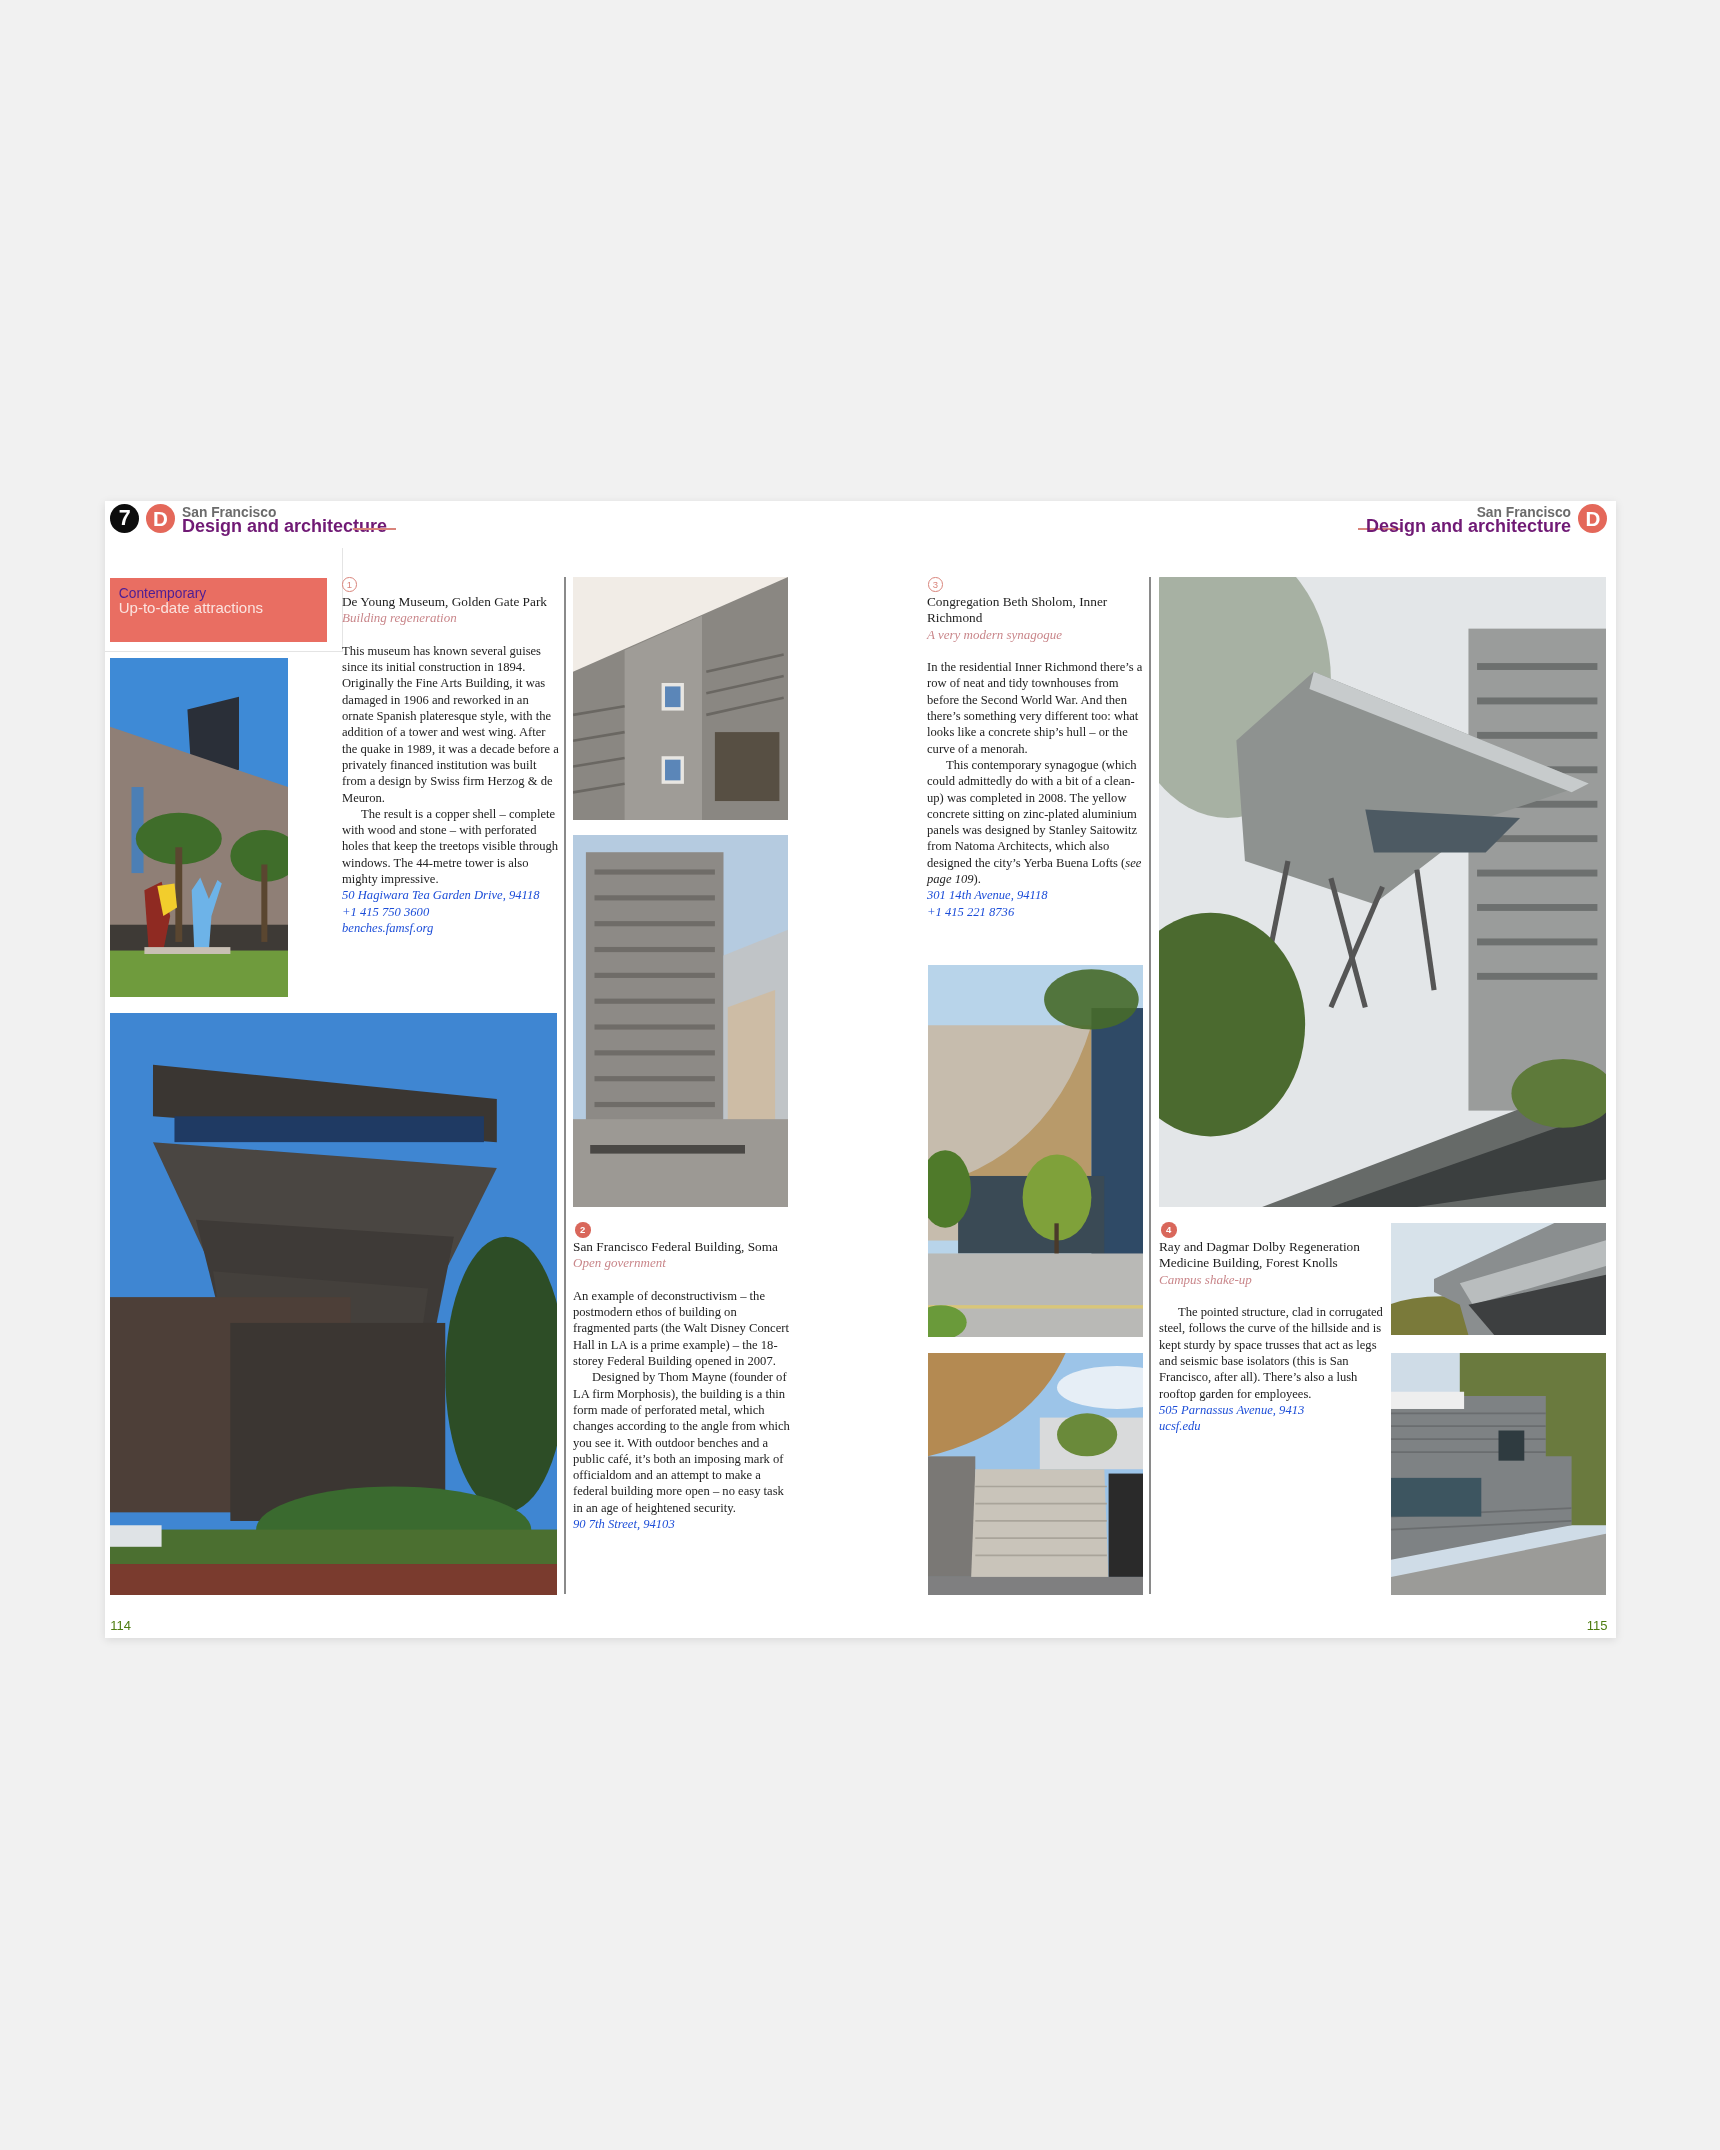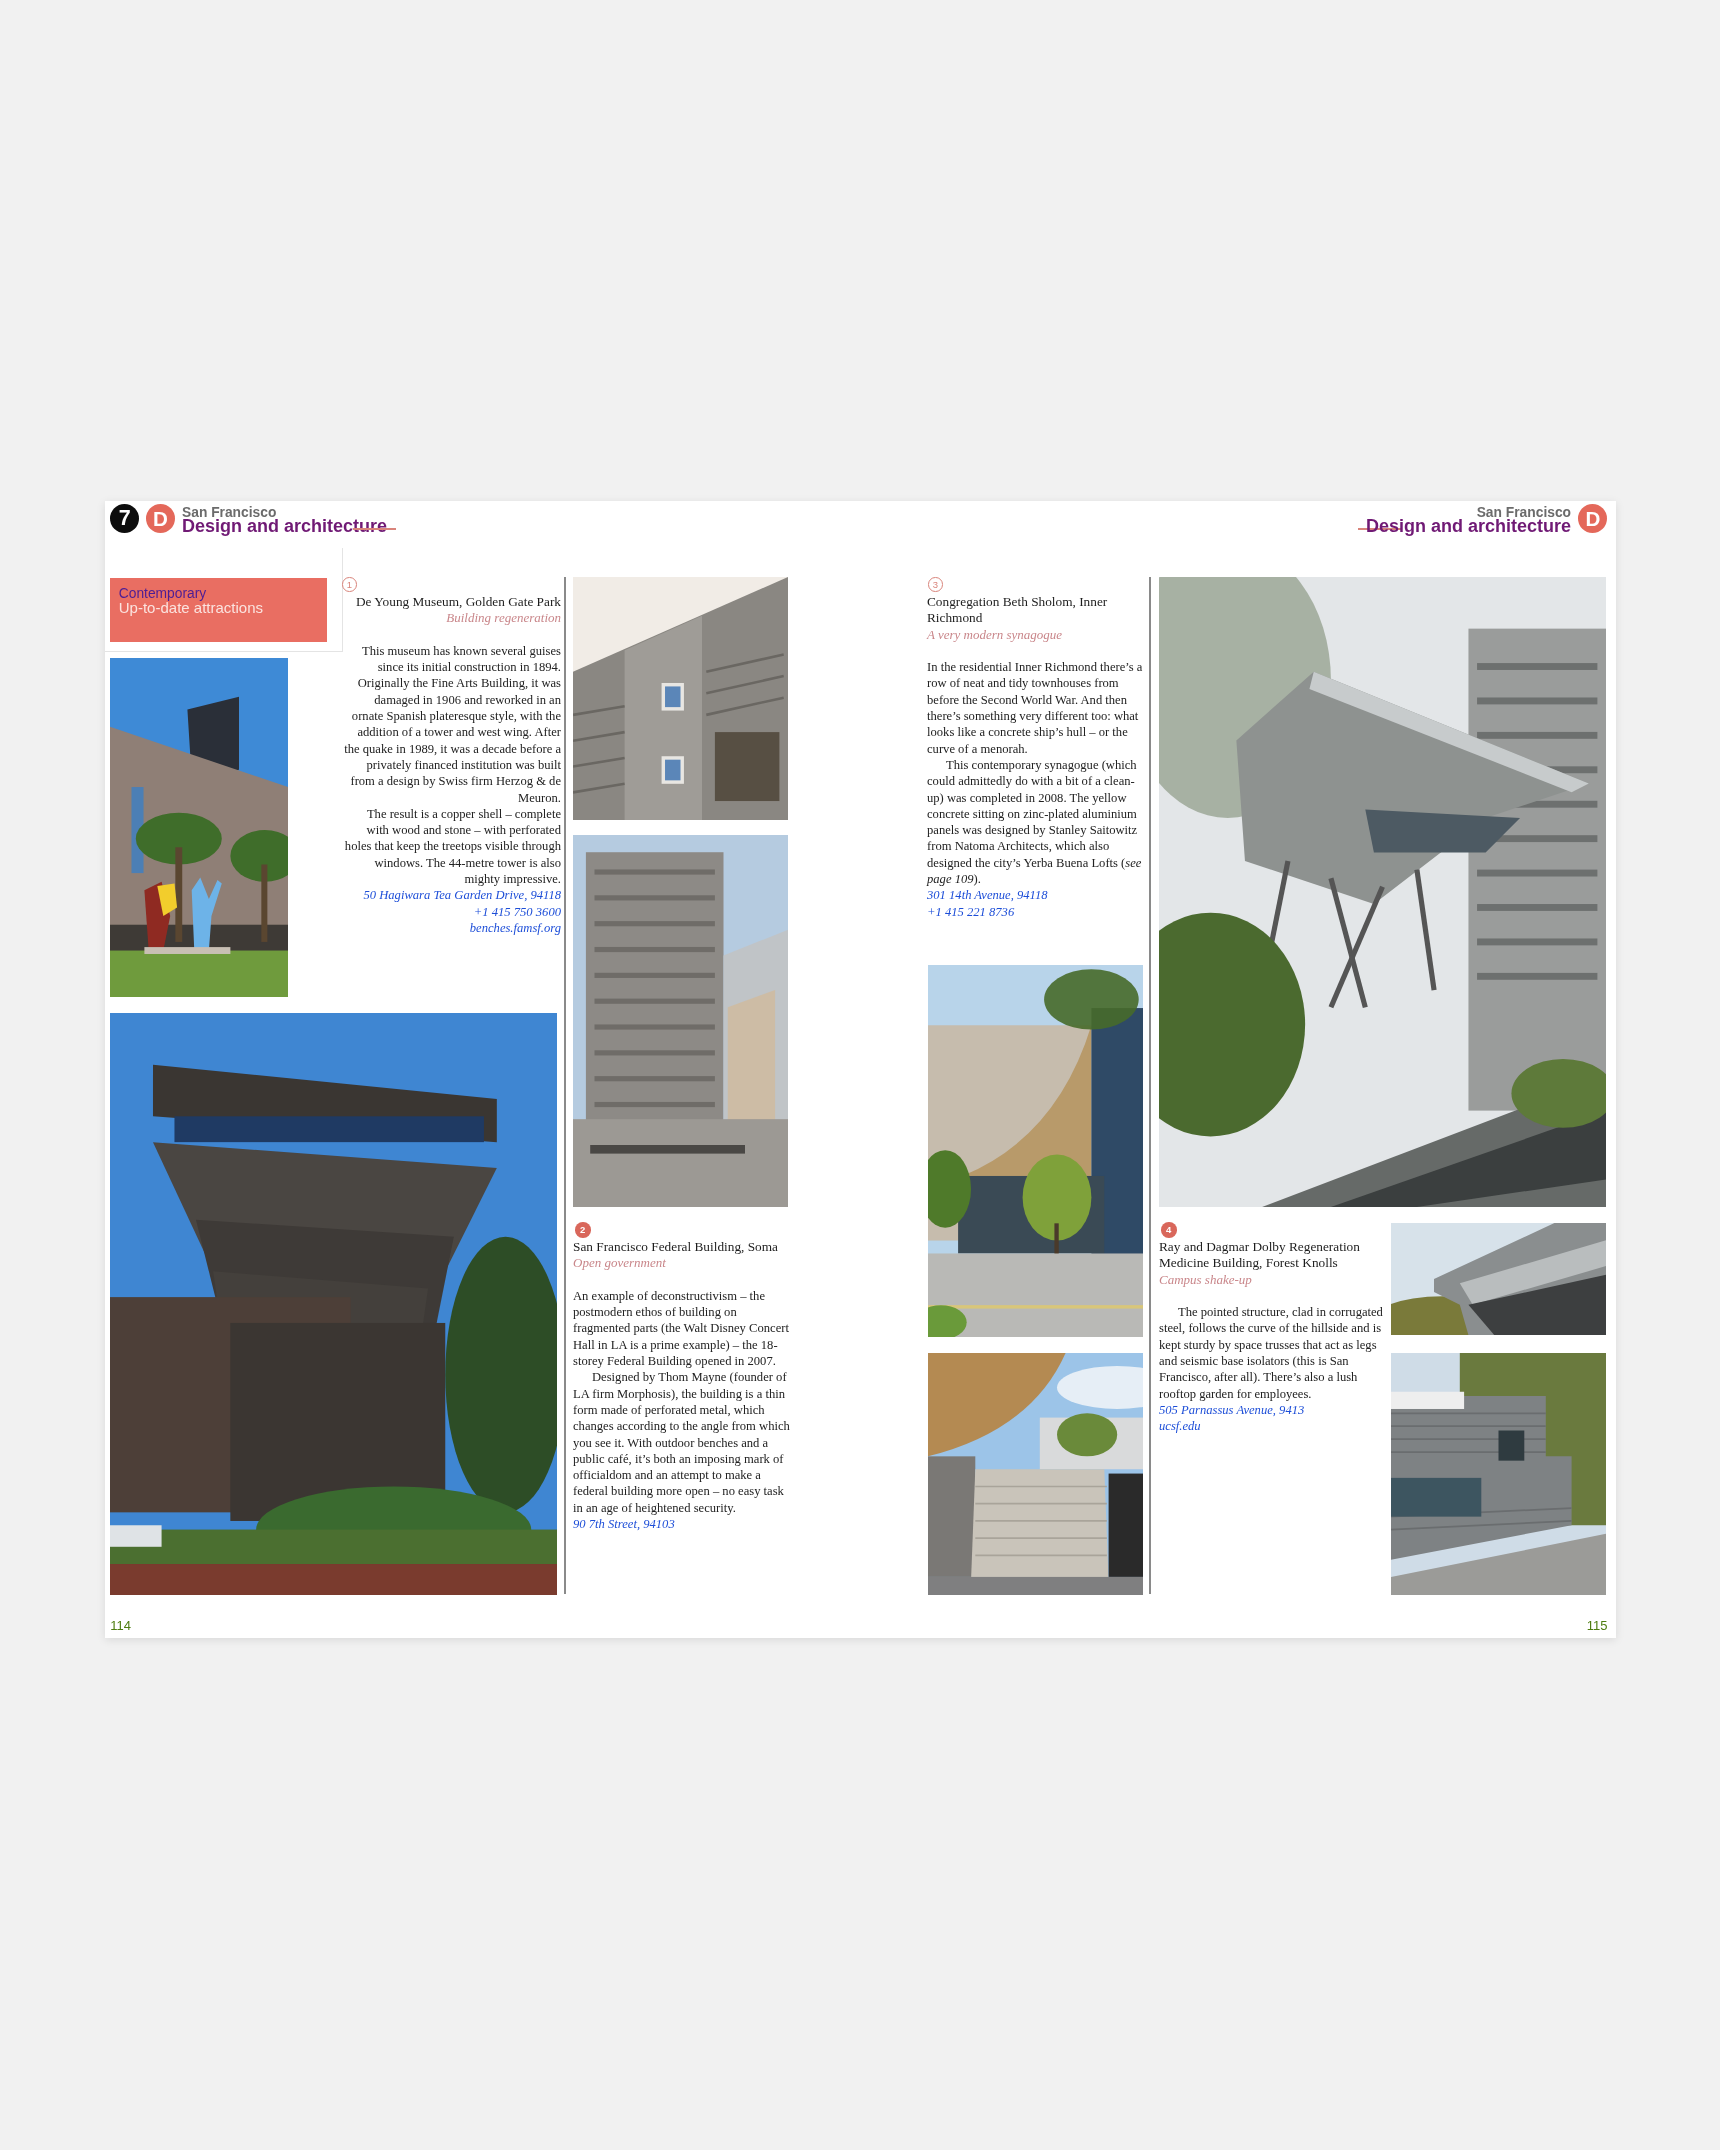--- a/index.html
+++ b/index.html
@@ -142,21 +142,21 @@
       <rect x="140" y="360" width="250" height="230" fill="#3b3632"></rect>
       <ellipse cx="460" cy="420" rx="70" ry="160" fill="#2d4d26"></ellipse>
       <ellipse cx="330" cy="600" rx="160" ry="50" fill="#3a6a2f"></ellipse>
       <rect x="0" y="600" width="520" height="76" fill="#4b6f30"></rect>
       <rect x="0" y="640" width="520" height="36" fill="#7a3b2e"></rect>
       <rect x="0" y="595" width="60" height="25" fill="#dfe3e6"></rect>
     </svg>
   </div>
 
   <div class="abs entry-num-outline" style="left:237px; top:76px;">1</div>
-  <div class="abs" style="left:237px; top:93px; width:219px;text-align:right;">
+  <div class="abs" style="left:237px; top:93px; width:219px;">
     <div class="entry-title">De Young Museum, Golden Gate Park</div>
     <div class="entry-tag">Building regeneration</div>
     <p class="entry-body" style="margin-top:16.3px;">
       <span>This museum has known several guises since its initial construction in 1894. Originally the Fine Arts Building, it was damaged in 1906 and reworked in an ornate Spanish plateresque style, with the addition of a tower and west wing. After the quake in 1989, it was a decade before a privately financed institution was built from a design by Swiss firm Herzog &amp; de Meuron.</span>
       <span class="indent">The result is a copper shell – complete with wood and stone – with perforated holes that keep the treetops visible through windows. The 44-metre tower is also mighty impressive.</span>
     </p>
     <div class="entry-meta">50 Hagiwara Tea Garden Drive, 94118</div>
     <div class="entry-meta">+1 415 750 3600</div>
     <div class="entry-meta">benches.famsf.org</div>
   </div>

